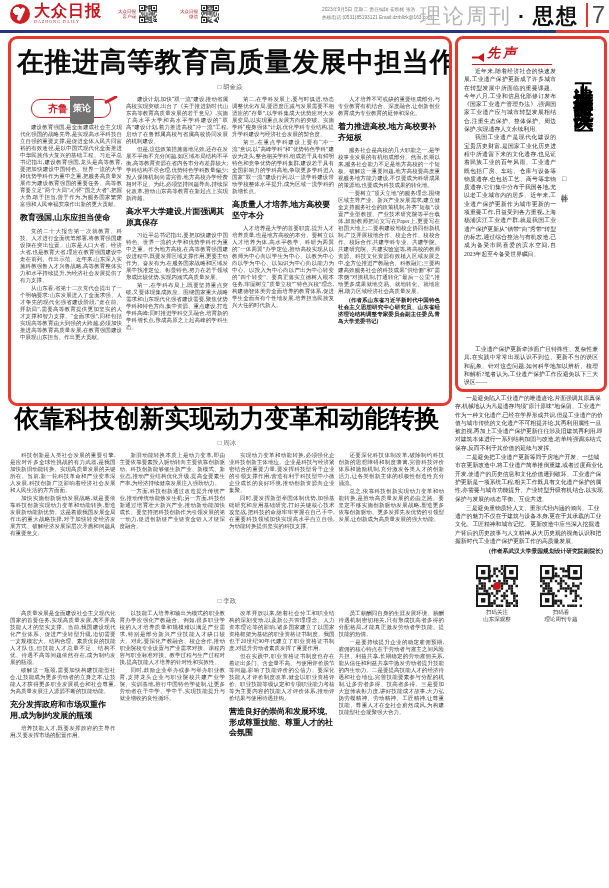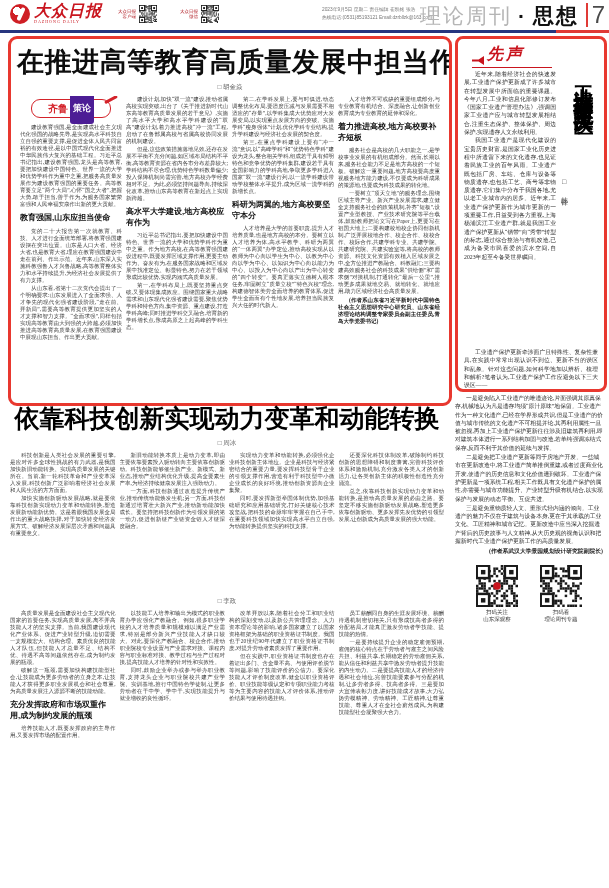--- a/index.html
+++ b/index.html
@@ -5,21 +5,21 @@
   html,body{margin:0;padding:0;}
   body{
     width:609px;height:888px;position:relative;background:#ffffff;
     font-family:"Liberation Serif", serif;color:#222;overflow:hidden;
   }
   
   .hdr{position:absolute;left:0;top:0;width:609px;height:31px;}
   .masthead{position:absolute;left:10px;top:3px;display:flex;align-items:center;gap:4px;}
   .emblem{width:20px;height:20px;border-radius:50%;background:radial-gradient(circle at 35% 35%, #ffffff 0 22%, #cf1f25 23% 100%);position:relative;}
   .emblem:after{content:"";position:absolute;left:9px;top:3px;width:4px;height:14px;background:#fff;border-radius:3px;transform:rotate(25deg);}
-  .mast-zh{font-family:"Liberation Serif",serif;font-weight:bold;font-style:italic;font-size:16px;color:#c9151e;letter-spacing:1px;line-height:16px;}
+  .mast-zh{font-family:"Liberation Serif",serif;font-weight:bold;font-size:16px;color:#c9151e;letter-spacing:1px;line-height:16px;}
   .mast-sub{font-size:4px;color:#c9151e;letter-spacing:1px;}
   .hqr{position:absolute;top:5px;display:flex;align-items:center;gap:3px;}
   .hqr .lbl{font-size:4.5px;color:#b01b22;line-height:5.5px;text-align:right;white-space:pre-line;}
   .hqr .qrbox{width:18px;height:18px;}
   .dateblock{position:absolute;left:322px;top:6px;font-size:4.8px;line-height:8px;color:#777;font-family:"Liberation Sans",sans-serif;}
   .section{position:absolute;right:30px;top:2px;display:flex;align-items:center;gap:6px;}
   .sec-light{font-size:21px;color:#b5b5b5;letter-spacing:2px;font-family:"Liberation Sans",sans-serif;}
   .sec-bold{font-size:21px;color:#111;font-weight:bold;letter-spacing:2px;font-family:"Liberation Sans",sans-serif;}
   .pageno-wrap{position:absolute;right:4px;top:1px;display:flex;align-items:center;gap:4px;}
   .pagebar{width:2px;height:24px;background:#e03a36;}
@@ -33,37 +33,37 @@
   .byline{text-align:center;font-size:6.5px;color:#666;margin:5px 0 4px;font-family:"Liberation Sans",sans-serif;}
   .cols{display:flex;gap:4px;margin:2px 9px;height:276px;overflow:hidden;}
   .col{flex:1 1 0;overflow:hidden;text-align:justify;}
   .bodyp{font-size:5.5px;line-height:7px;color:#3c3c3c;margin:0 0 1px;text-indent:11px;}
   .subhead{font-family:"Liberation Sans",sans-serif;font-weight:bold;font-size:8px;line-height:10.5px;color:#111;margin:5px 0 4px;text-align:left;}
   .credit{font-size:5.5px;line-height:7px;font-weight:bold;color:#222;margin:2px 0 0;text-indent:11px;}
 
   
   .qilu{display:flex;align-items:center;justify-content:center;gap:2px;margin:3px auto 6px;width:78px;height:17px;border:1.5px solid #d4232a;border-radius:9px;position:relative;background:#fff;}
   .qilu-left{color:#d4232a;font-weight:bold;font-size:10px;font-family:"Liberation Sans",sans-serif;}
-  .qilu-right{background:#4c1d95;color:#fff;font-weight:bold;font-size:9px;padding:9px 3px;border-radius:3px;font-family:"Liberation Sans",sans-serif;}
+  .qilu-right{background:#737373;color:#fff;font-weight:bold;font-size:9px;padding:9px 3px;border-radius:3px;font-family:"Liberation Sans",sans-serif;}
   .qilu-pen{position:absolute;right:-8px;top:-2px;width:14px;height:3px;background:#d4232a;transform:rotate(-28deg);border-radius:2px;}
 
   
   .article{position:absolute;left:8px;width:438px;}
   .a2{top:404px;height:186px;}
   .a3{top:592px;height:294px;}
   .a-title{text-align:center;font-weight:bold;color:#000;font-family:"Liberation Serif",serif;white-space:nowrap;}
   .a2 .a-title{font-size:25px;line-height:30px;}
   .a3 .a-title{font-size:26px;line-height:31px;}
   .a2 .cols{height:128px;margin:1px 2px;}
   .a3 .cols{height:236px;margin:1px 2px;}
 
   
   .sidebox{position:absolute;left:455px;top:36px;width:146px;height:350px;border:3px solid #e8382f;border-radius:8px;background:#fff;overflow:hidden;}
   .xs-badge{display:flex;align-items:flex-end;gap:3px;margin:5px 0 2px 14px;padding-bottom:2px;border-bottom:1.5px solid #c9151e;width:80px;}
-  .xs-name{color:#c9151e;font-weight:bold;font-style:italic;font-size:16px;font-family:"Liberation Sans",sans-serif;letter-spacing:3px;}
+  .xs-name{color:#c9151e;font-weight:bold;font-style:italic;font-size:13px;font-family:"Liberation Sans",sans-serif;letter-spacing:3px;}
   .horn{width:12px;height:9px;background:#c9151e;clip-path:polygon(0 40%,55% 40%,100% 0,100% 100%,55% 60%,0 60%);}
   .side-flex{display:flex;margin:2px 4px 0 6px;height:276px;overflow:hidden;}
   .kaiti-col{width:92px;overflow:hidden;text-align:justify;}
   .kaiti-p{font-size:5.8px;line-height:8.3px;color:#2c2c2c;margin:0;text-indent:11px;font-style:normal;}
   .vauthor{width:13px;writing-mode:vertical-rl;font-size:7px;color:#444;padding-top:108px;letter-spacing:2px;}
   .vtitle{width:30px;writing-mode:vertical-rl;font-size:20px;line-height:30px;letter-spacing:2.5px;font-weight:600;color:#000;font-family:"Liberation Serif",serif;}
   .bridge{margin:2px 6px 0;text-align:justify;}
   .side-lower{position:absolute;left:455px;top:394px;width:148px;}
   .side-lower .kaiti-p{margin-bottom:1px;}
   .side-credit{font-size:5.8px;line-height:8px;font-weight:bold;text-align:right;margin:2px 0 0;color:#222;}
@@ -355,28 +355,28 @@
     <span class="qilu-pen"></span>
   </div>
 <p class="bodyp">建设教育强国,是全面建成社会主义现代化强国的战略先导,是实现高水平科技自立自强的重要支撑,是促进全体人民共同富裕的有效途径,是以中国式现代化全面推进中华民族伟大复兴的基础工程。习近平总书记指出,建设教育强国,龙头是高等教育,要把加快建设中国特色、世界一流的大学和优势学科作为重中之重,把服务高质量发展作为建设教育强国的重要任务。高等教育要立足“两个大局”,心怀“国之大者”,把握大势,敢于担当,善于作为,为服务国家繁荣富强和人民幸福安康作出新的更大贡献。</p>
         <h4 class="subhead">教育强国,山东应担当使命</h4>
         <p class="bodyp">党的二十大报告第一次就教育、科技、人才进行全面统筹部署,将教育强国建设摆在突出位置。山东是人口大省、经济大省,也是教育大省,理应在教育强国建设中走在前列、作出示范。近年来,山东深入实施科教强鲁人才兴鲁战略,高等教育整体实力和水平持续提升,为经济社会发展提供了有力支撑。</p>
         <p class="bodyp">从山东看,省第十二次党代会提出了一个明确要求:山东发展进入了全面求强、人才争先的现代化强省建设阶段,“走在前、开新局”,需要高等教育提供更加坚实的人才支撑和智力支撑。“全面求强”,同样包括实现高等教育由大到强的大跨越,必须加快推进高等教育高质量发展,在教育强国建设中展现山东担当、作出更大贡献。</p>
       </div>
       <div class="col">
         <p class="bodyp">建设计划,加快“双一流”建设,推动省属高校实现突破,出台了《关于推进新时代山东高等教育高质量发展的若干意见》,实施了高水平大学和高水平学科建设的“双高”建设计划,着力推进高校“冲一流”工程,启动了在鲁部属高校与省属高校协同发展的机制建设。</p>
         <p class="bodyp">但是,这些政策措施落地见效,还存在发展不平衡不充分问题,如区域布局结构不平衡,高等教育资源在省内各市分布差异较大;学科结构不尽合理,优势特色学科数量偏少;投入保障机制尚需完善,地方高校办学经费相对不足。为此,必须坚持问题导向,持续深化改革,推动山东高等教育在新起点上实现新跨越。</p>
-        <h4 class="subhead">高水平大学建设,地方高校应有作为</h4>
+        <h4 class="subhead">高水平大学建设,片面强调其原真保存</h4>
         <p class="bodyp">习近平总书记指出,要把加快建设中国特色、世界一流的大学和优势学科作为重中之重。作为地方高校,在高等教育强国建设进程中,既要发挥区域支撑作用,更要主动作为、奋发有为,在服务国家战略和区域发展中找准定位、彰显特色,努力在若干领域形成比较优势,实现内涵式高质量发展。</p>
         <p class="bodyp">第一,在学科布局上,既要坚持重点突破,又要体现集成效应。围绕国家重大战略需求和山东现代化强省建设需要,聚焦优势学科和特色方向,集中资源、重点建设,打造学科高峰;同时推进学科交叉融合,培育新的学科增长点,形成高原之上起高峰的学科生态。</p>
       </div>
       <div class="col">
         <p class="bodyp">第二,在学科发展上,要与时俱进,动态调整优化布局,要适度压减与发展需要不相适应的“存量”,以学科集成大优势应对大发展变局,以实现重点发展方向的突破。实施学科“瘦身强体”计划,优化学科专业结构,提升学科建设与经济社会发展的契合度。</p>
         <p class="bodyp">第三,在重点学科建设上要有“冲一流”意识,以“高峰学科”和“优势特色学科”建设为龙头,整合相关学科,组成若干具有鲜明特色和竞争优势的学科集群,建设若干具有全国影响力的学科高地,争取更多学科进入国家“双一流”建设行列,以一流学科建设带动学校整体水平提升,成为区域一流学科的新增长点。</p>
-        <h4 class="subhead">科研为两翼的,地方高校要坚守本分</h4>
+        <h4 class="subhead">高质量人才培养,地方高校要坚守本分</h4>
         <p class="bodyp">人才培养是大学的首要职责,提升人才培养质量,也是地方高校的本分。要树立以人才培养为体,高水平教学、科研为两翼的“一体两翼”办学定位,推动高校实现从以教师为中心向以学生为中心、以教为中心向以学为中心、以知识为中心向以能力为中心、以投入为中心向以产出为中心转变的“四个转变”。要真正落实立德树人根本任务,牢固树立“质量立校”“特色兴校”理念,构建德智体美劳全面培养的教育体系,促进学生全面而有个性地发展,培养担当民族复兴大任的时代新人。</p>
       </div>
       <div class="col">
         <p class="bodyp">人才培养不可或缺的重要组成部分,与专业教育有机结合、深度融合,让创新创业教育成为专业教育的延伸和深化。</p>
         <h4 class="subhead">着力推进高校,地方高校要补齐短板</h4>
         <p class="bodyp">服务社会是高校的几大职能之一,是学校事业发展的有机组成部分。然而,长期以来,服务社会能力不足是地方高校的一个短板。破解这一重要问题,地方高校要高度重视服务地方能力建设,不仅要成为科研成果的策源地,也要成为科技成果的转化地。</p>
         <p class="bodyp">一要树立“顶天立地”的服务理念,围绕区域主导产业、新兴产业发展需求,建立健全支持服务社会的政策机制,补齐“短板”,设置产业型教授、产业技术研究院等平台载体,鼓励教师把论文写在Paper上,更要写在祖国大地上;二要构建校地校企协同创新机制,广泛开展校地合作、校企合作、校校合作、校际合作,共建学科专业、共建学院、共建研究院、共建实验室等,将高校的教师资源、科技文化资源有效植入区域发展之中,全方位推进产教融合、科教融汇;三要构建高效服务社会的科技成果“供给侧”和“需求侧”对接机制,打通转化“最后一公里”,推动更多成果就地交易、就地转化、就地应用,助力区域经济社会高质量发展。</p>
         <p class="credit">(作者系山东省习近平新时代中国特色社会主义思想研究中心研究员、山东省经济理论结构调整专家委员会副主任委员,青岛大学党委书记)</p>
       </div>
     </div>
@@ -414,20 +414,21 @@
         <h4 class="subhead">充分发挥政府和市场双重作用,成为制约发展的瓶颈</h4>
         <p class="bodyp">培养技能人才,既要发挥政府的主导作用,又要发挥市场的配置作用。</p>
       </div>
       <div class="col">
         <p class="bodyp">以技能工人培养和输出为模式的职业教育办学应强化产教融合。例如,很多职业学校的人才培养质量和规模难以满足产业需求,特别是部分新兴产业技能人才缺口较大。对此,要深化产教融合、校企合作,推动职业院校专业设置与产业需求对接、课程内容与职业标准对接、教学过程与生产过程对接,提高技能人才培养的针对性和实效性。</p>
         <p class="bodyp">同时,鼓励企业举办或参与举办职业教育,支持龙头企业与职业院校共建产业学院、实训基地,推行中国特色学徒制,让更多劳动者在干中学、学中干,实现技能提升与就业增收的良性循环。</p>
       </div>
       <div class="col">
         <p class="bodyp">改革开放以来,随着社会分工和职业结构的深刻变动,以及新公共管理理念、人力资本理论等的影响,诸多国家建立了以国家资格框架为基础的职业资格证书制度。我国也于20世纪90年代建立了职业资格证书制度,对提升劳动者素质发挥了重要作用。</p>
         <p class="bodyp">但在实践中,职业资格证书制度也存在着证出多门、含金量不高、与使用评价脱节等问题,影响了技能评价的公信力。要深化技能人才评价制度改革,健全以职业资格评价、职业技能等级认定和专项职业能力考核等为主要内容的技能人才评价体系,推动评价结果与使用待遇挂钩。</p>
+        <h4 class="subhead">营造良好的崇尚和发展环境,形成尊重技能、尊重人才的社会氛围</h4>
       </div>
       <div class="col">
         <p class="bodyp">员工薪酬同自身的生涯发展环境、薪酬待遇机制密切相关,只有形成技高者多得的分配格局,才能真正激发劳动者学技能、提技能的热情。</p>
         <p class="bodyp">一是要持续提升企业的稳定雇佣预期,雇佣的核心特点在于劳动者与雇主之间风险共担、利益共享,长期稳定的劳动雇佣关系,能从信任和利益共享中激发劳动者提升技能的内生动力。二是要提高技能人才的经济待遇和社会地位,完善技能要素参与分配的机制,让多劳者多得、技高者多得。三是要加大宣传表彰力度,讲好技能成才故事,大力弘扬劳模精神、劳动精神、工匠精神,让尊重技能、尊重人才在全社会蔚然成风,为构建技能型社会凝聚强大合力。</p>
       </div>
     </div>
 </div>
 
 <div class="sidebox">
   <div class="xs-badge">

